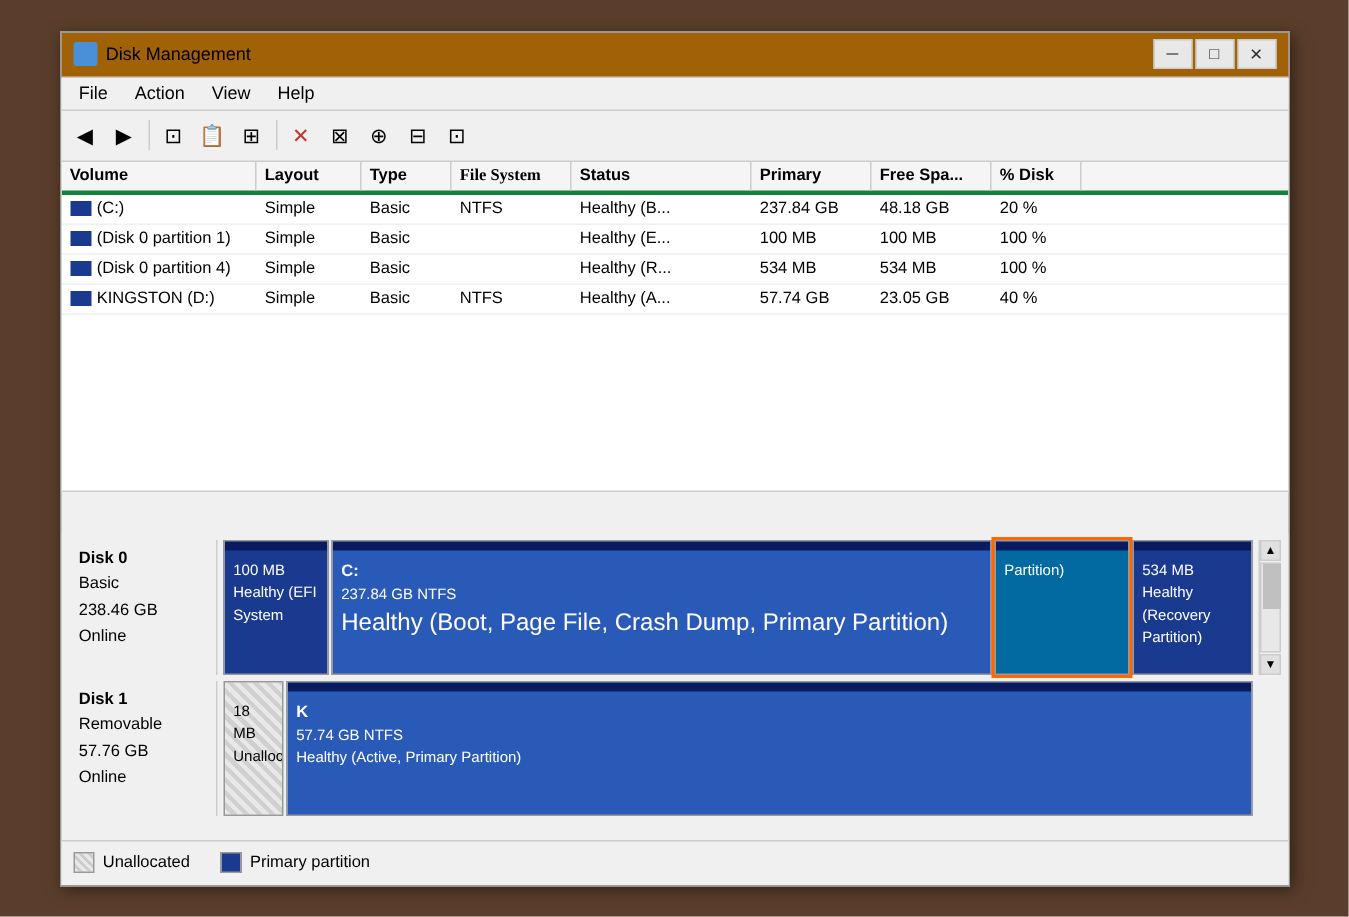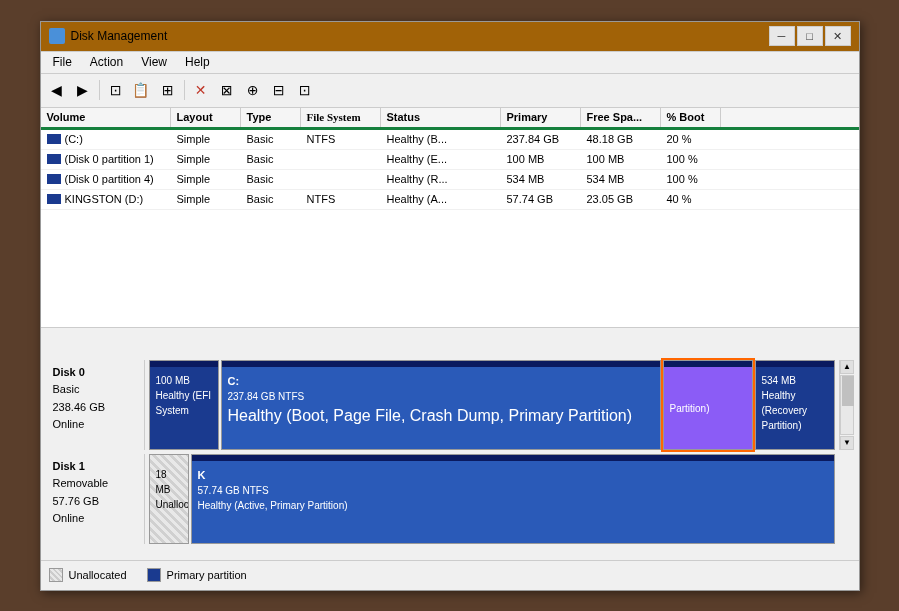--- a/index.html
+++ b/index.html
@@ -227,24 +227,23 @@
     }
     .partition.dark-blue {
       background: #1a3a8f;
       color: white;
     }
     .partition.medium-blue {
       background: #2a5ab8;
       color: white;
     }
     .partition.selected-blue {
-      background: #8b5cf6;
+      background: #0369a1;
       color: white;
       outline: 2px solid #ff8c00;
-      justify-content: center;
     }
     .partition-top-bar {
       height: 6px;
       background: #0a1a5f;
       position: absolute;
       top: 0;
       left: 0;
       right: 0;
     }
     .partition-content {
@@ -381,21 +380,21 @@
     <div class="table-area">
 
       <div class="table-header">
         <div class="th col-volume">Volume</div>
         <div class="th col-layout">Layout</div>
         <div class="th col-type">Type</div>
         <div class="th col-fs">File System</div>
         <div class="th col-status">Status</div>
         <div class="th col-capacity">Primary</div>
         <div class="th col-freespace">Free Spa...</div>
-        <div class="th col-pctfree">% Boot</div>
+        <div class="th col-pctfree">% Disk</div>
       </div>
 
       <div class="table-row">
         <div class="td col-volume">
             <span class="row-icon"></span>
             <span>(C:)</span>
           </div>
         <div class="td col-layout">Simple</div>
         <div class="td col-type">Basic</div>
         <div class="td col-fs">NTFS</div>

